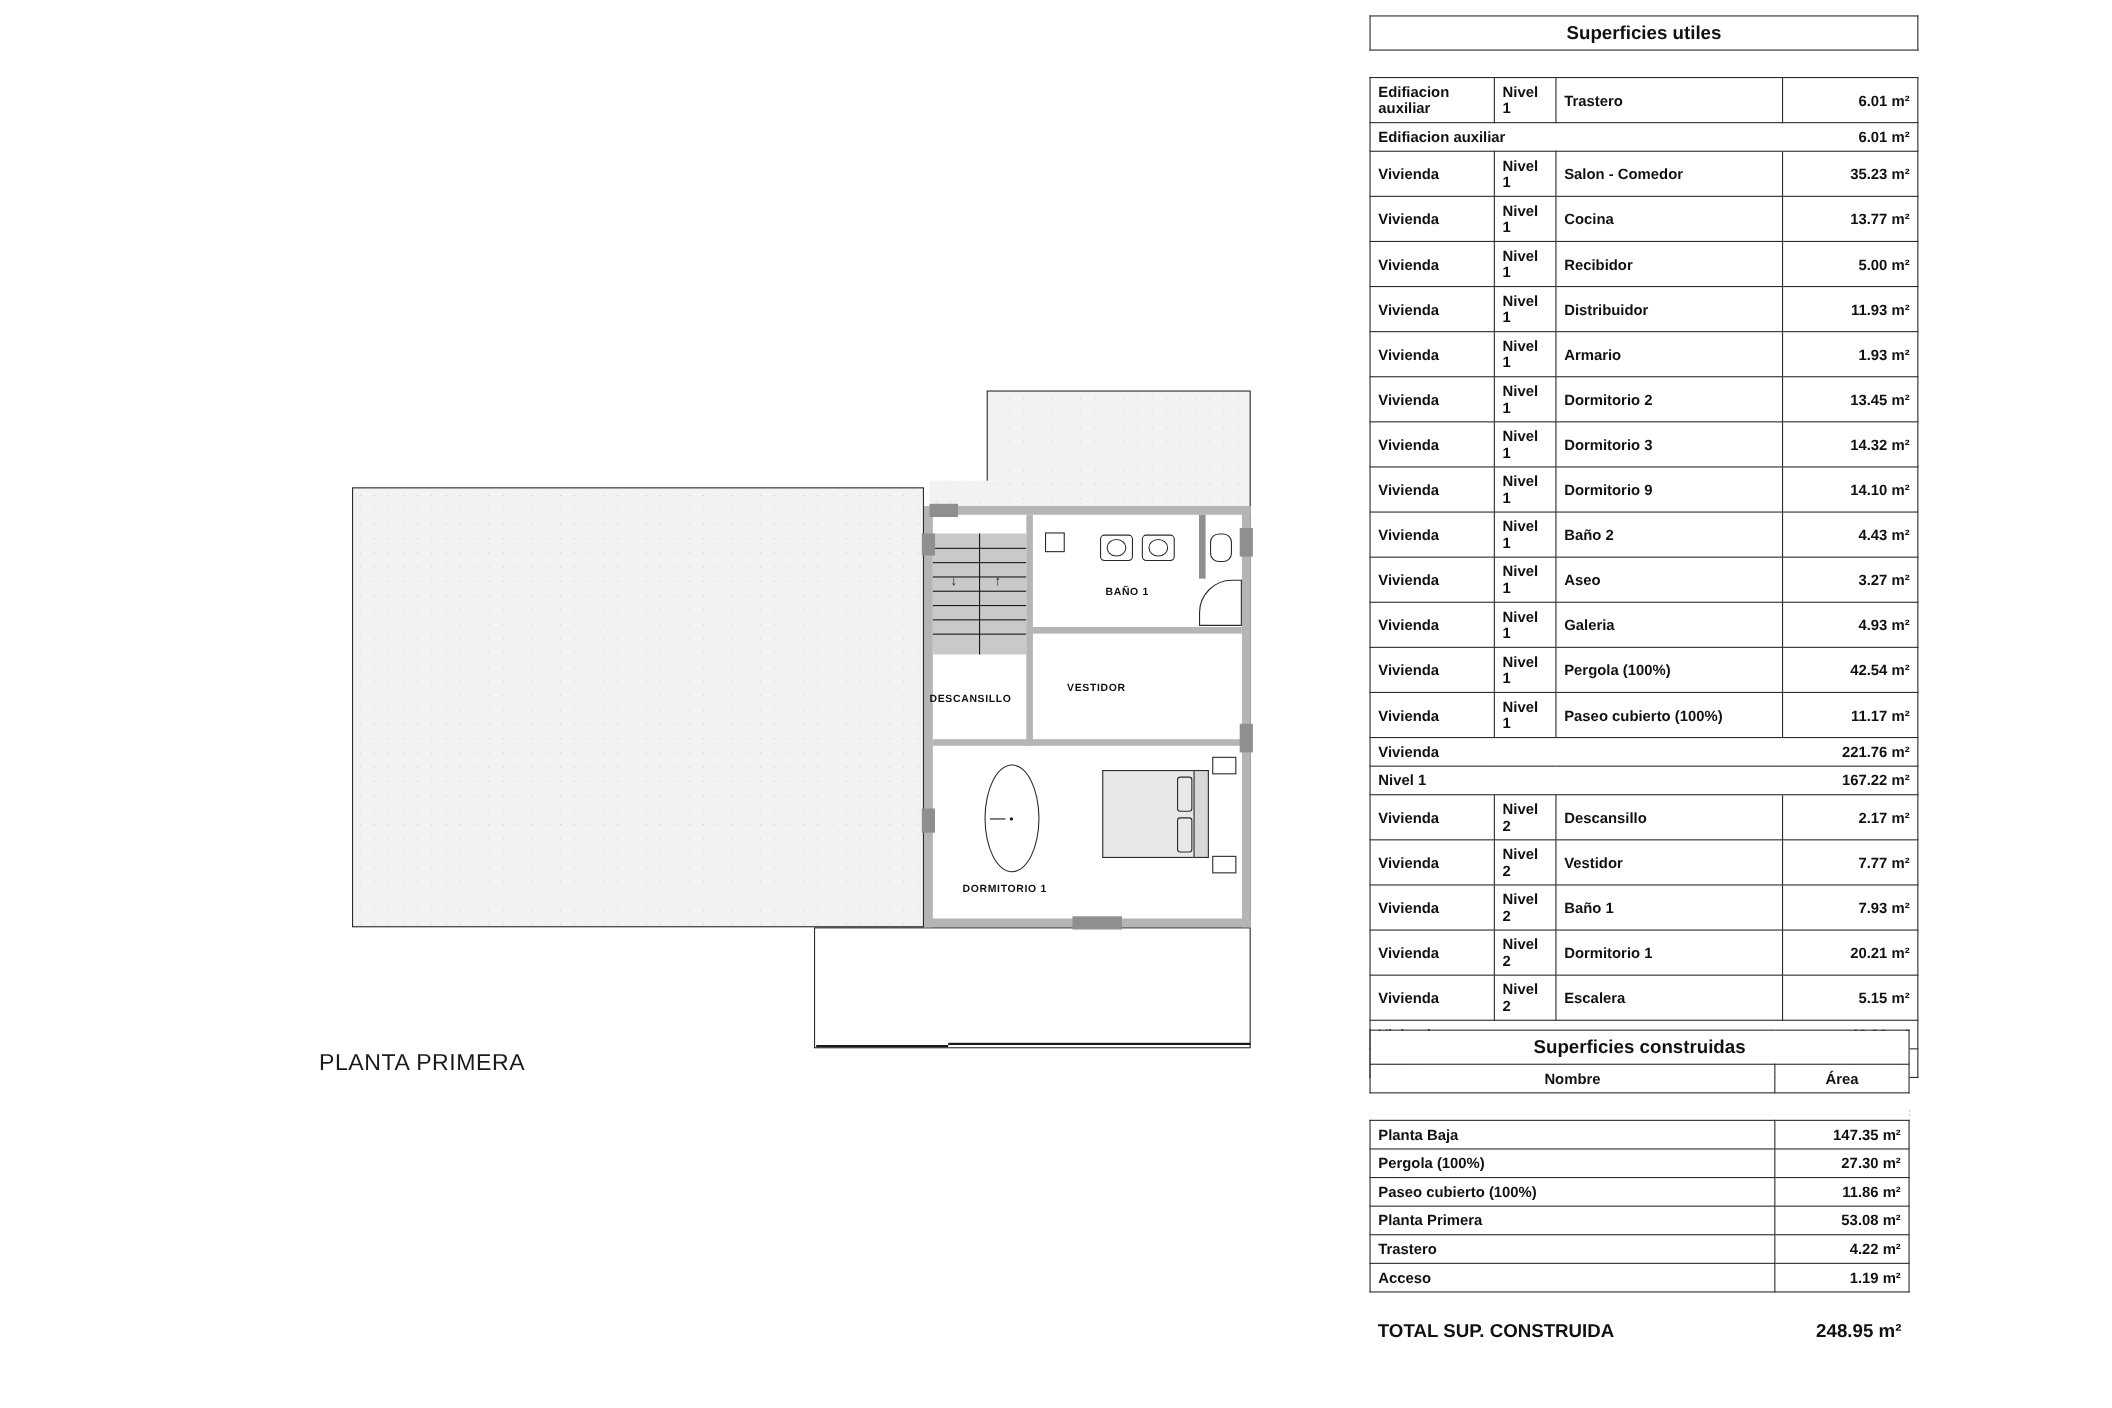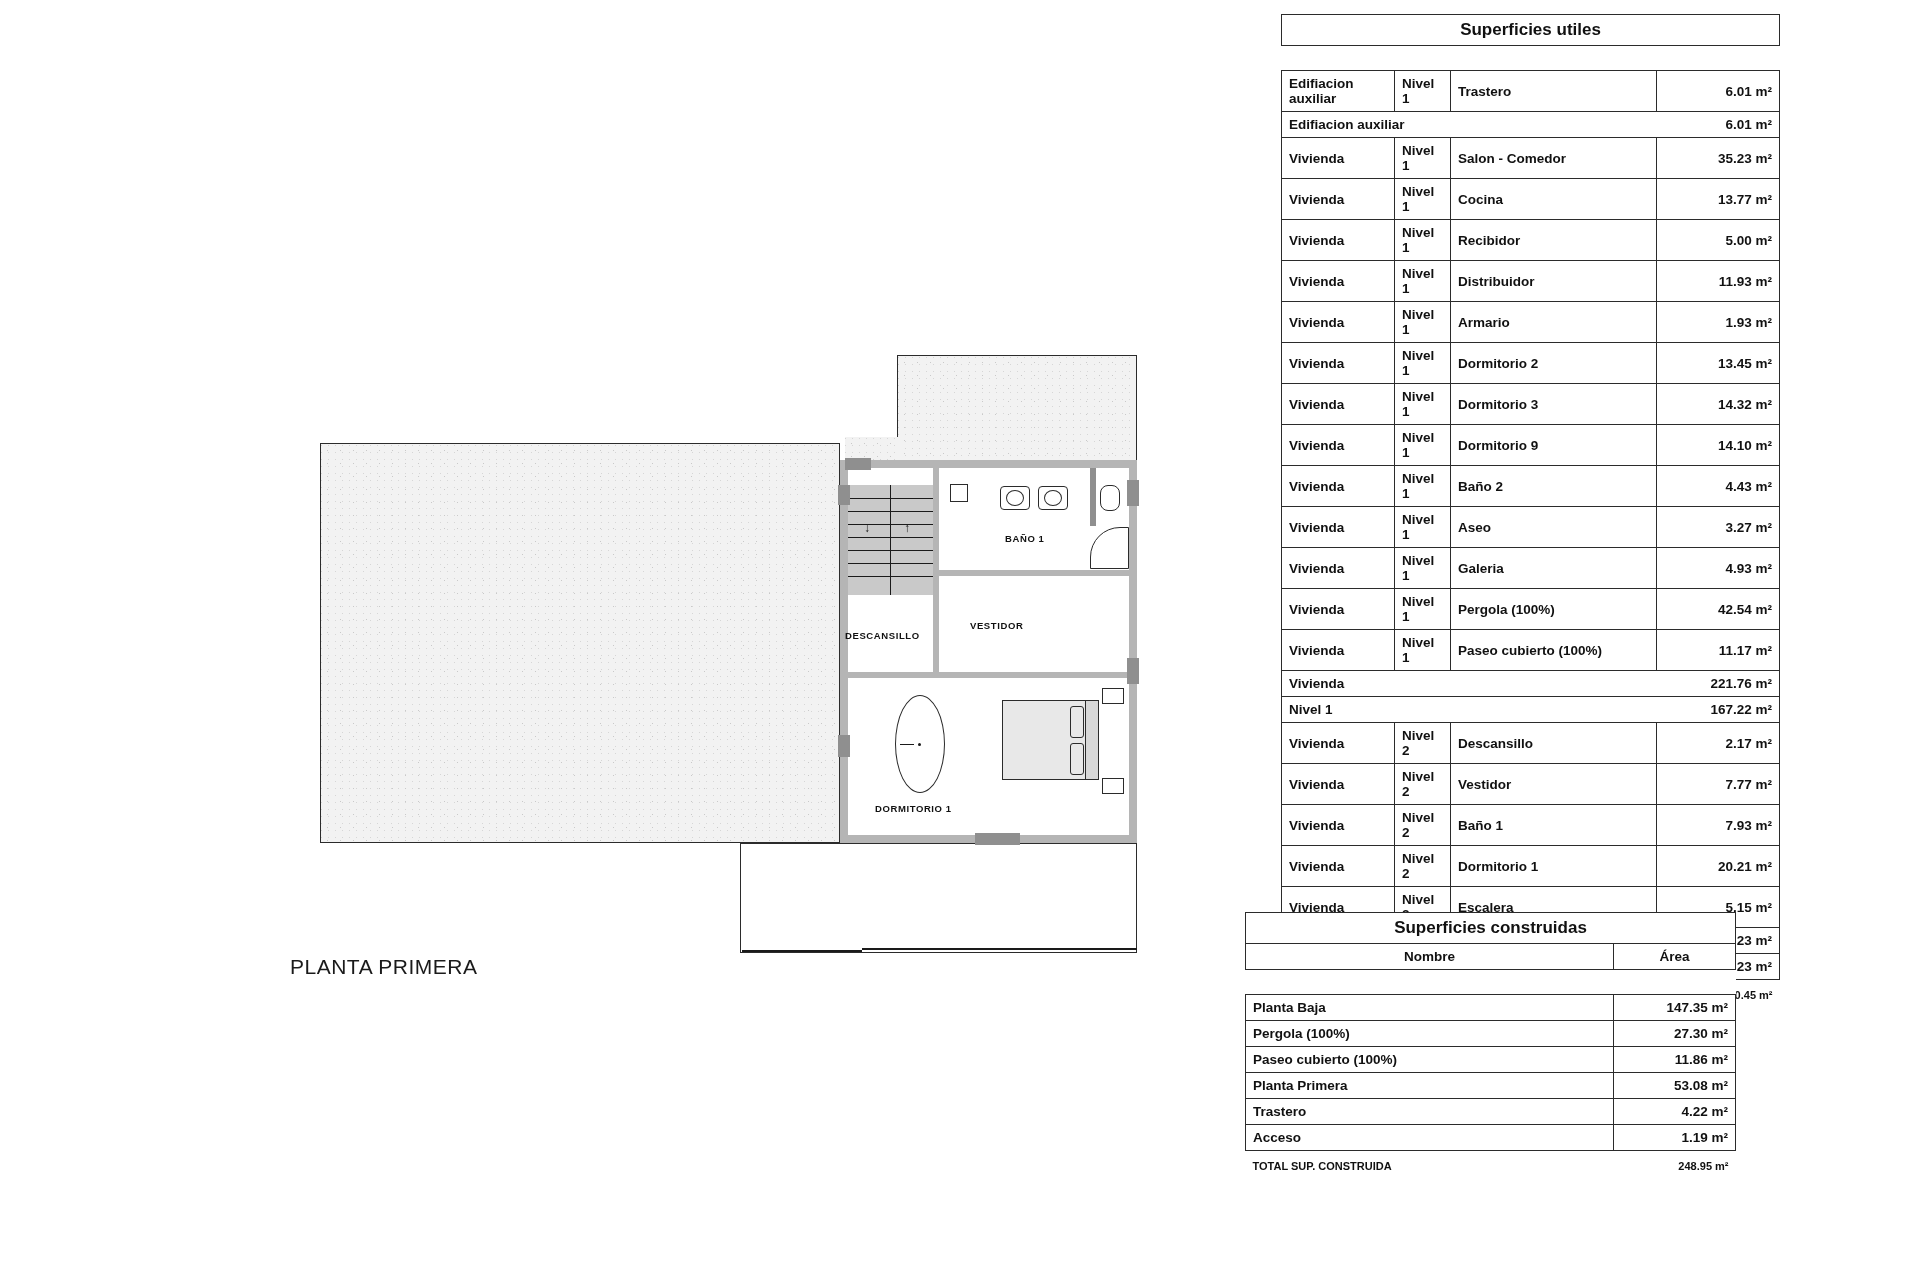--- a/index.html
+++ b/index.html
@@ -112,22 +112,22 @@
     border-right: none;
   }
   tr.summary td.first {
     border-left: 1px solid #2b2b2b;
   }
   tr.summary td.last {
     border-right: 1px solid #2b2b2b;
   }
   tr.total td {
     border: none;
-    font-size: 11px;
-    padding-top: 9px;
+    font-size: 17px;
+    padding-top: 25px;
   }
   .noborder td { border: none; }
   .spacer { height: 14px; border: none !important; background: #fff !important; }
 </style>
 </head>
 <body>
 
 <div id="floorplan">
 
   <div class="plan-rect hatch outline" style="left:320px; top:443px; width:520px; height:400px;"></div>
@@ -191,21 +191,21 @@
   <div class="wall-dark" style="left:845px; top:458px; width:26px; height:12px;"></div>
 
   <div class="room-label" style="left:1005px; top:533px;">BAÑO 1</div>
   <div class="room-label" style="left:970px; top:620px;">VESTIDOR</div>
   <div class="room-label" style="left:845px; top:630px;">DESCANSILLO</div>
   <div class="room-label" style="left:875px; top:803px;">DORMITORIO 1</div>
 
   <div id="plan-title">PLANTA PRIMERA</div>
 </div>
 
-<div class="panel" style="left:1245px; top:14px; width:498px;margin-left:36px;">
+<div class="panel" style="left:1245px; top:14px; width:498px;">
   <table class="sched" style="width:498px;">
     <colgroup>
       <col style="width:113px">
       <col style="width:56px">
       <col style="width:206px">
       <col style="width:123px">
     </colgroup>
     <tbody>
         <tr>
       <td class="tbl-title" colspan="4">Superficies utiles</td>
@@ -353,21 +353,21 @@
       <td class="num last">43.23 m²</td>
     </tr>
     <tr class="total">
       <td colspan="3">TOTAL SUPERFICIE UTIL</td>
       <td class="num">210.45 m²</td>
     </tr>
   </tbody>
     </table>
 </div>
 
-<div class="panel" style="left:1245px; top:912px; width:490px;">
+<div class="panel" style="left:1245px; top:936px; width:490px;">
   <table class="sched" style="width:490px;">
     <colgroup>
       <col style="width:368px">
       <col style="width:122px">
     </colgroup>
     <tbody>
         <tr>
       <td class="tbl-title" colspan="2">Superficies construidas</td>
     </tr>
     <tr class="hdr">

